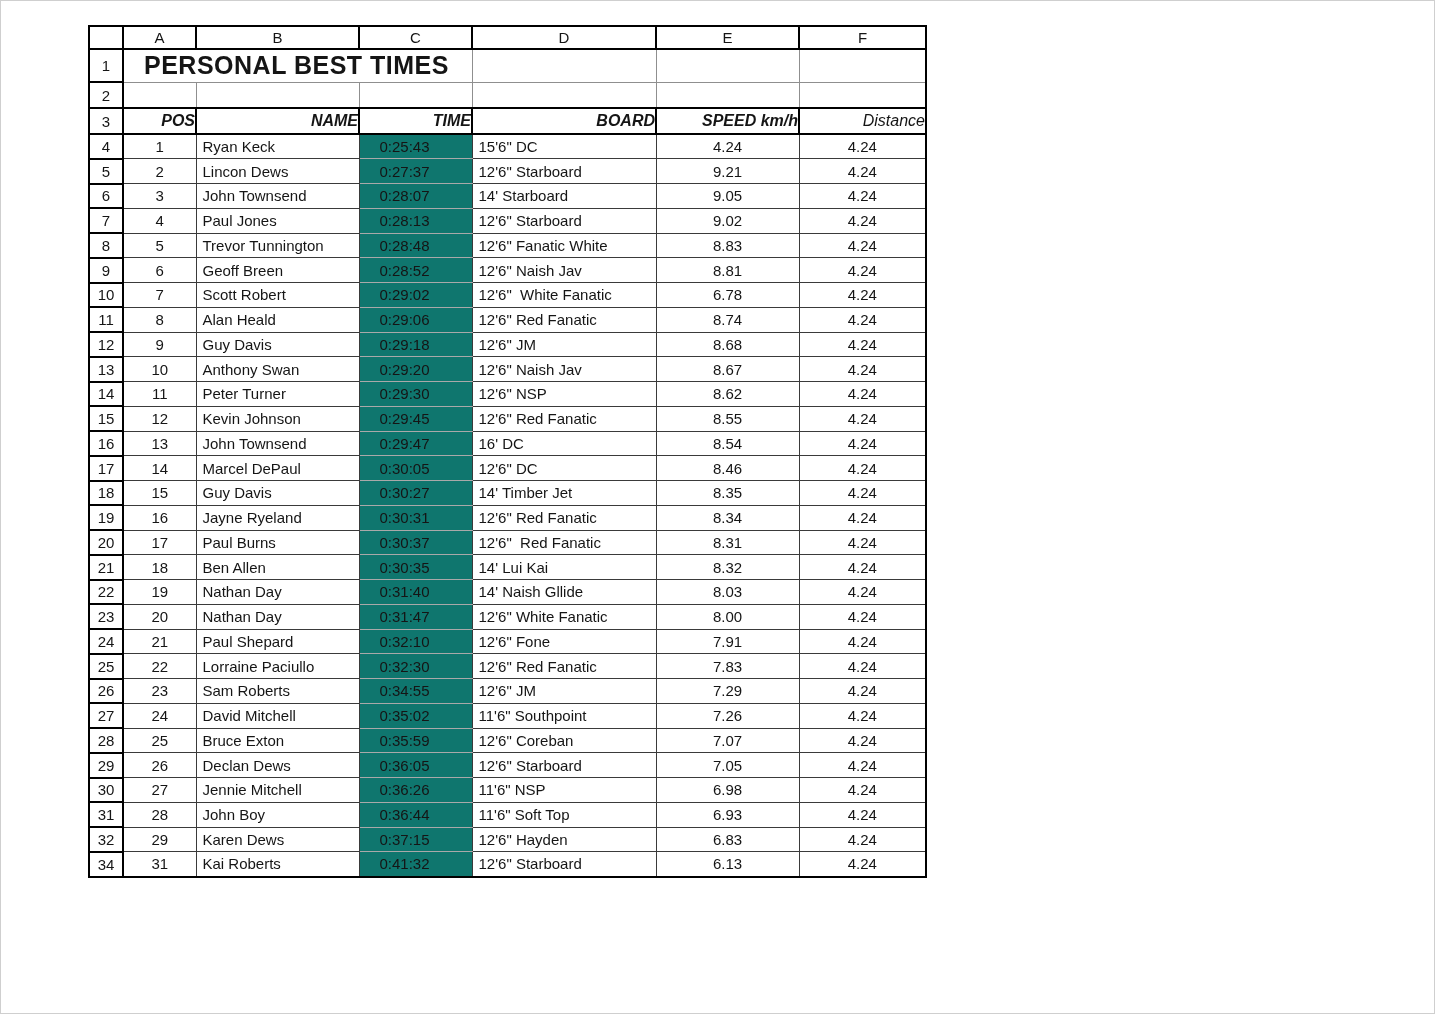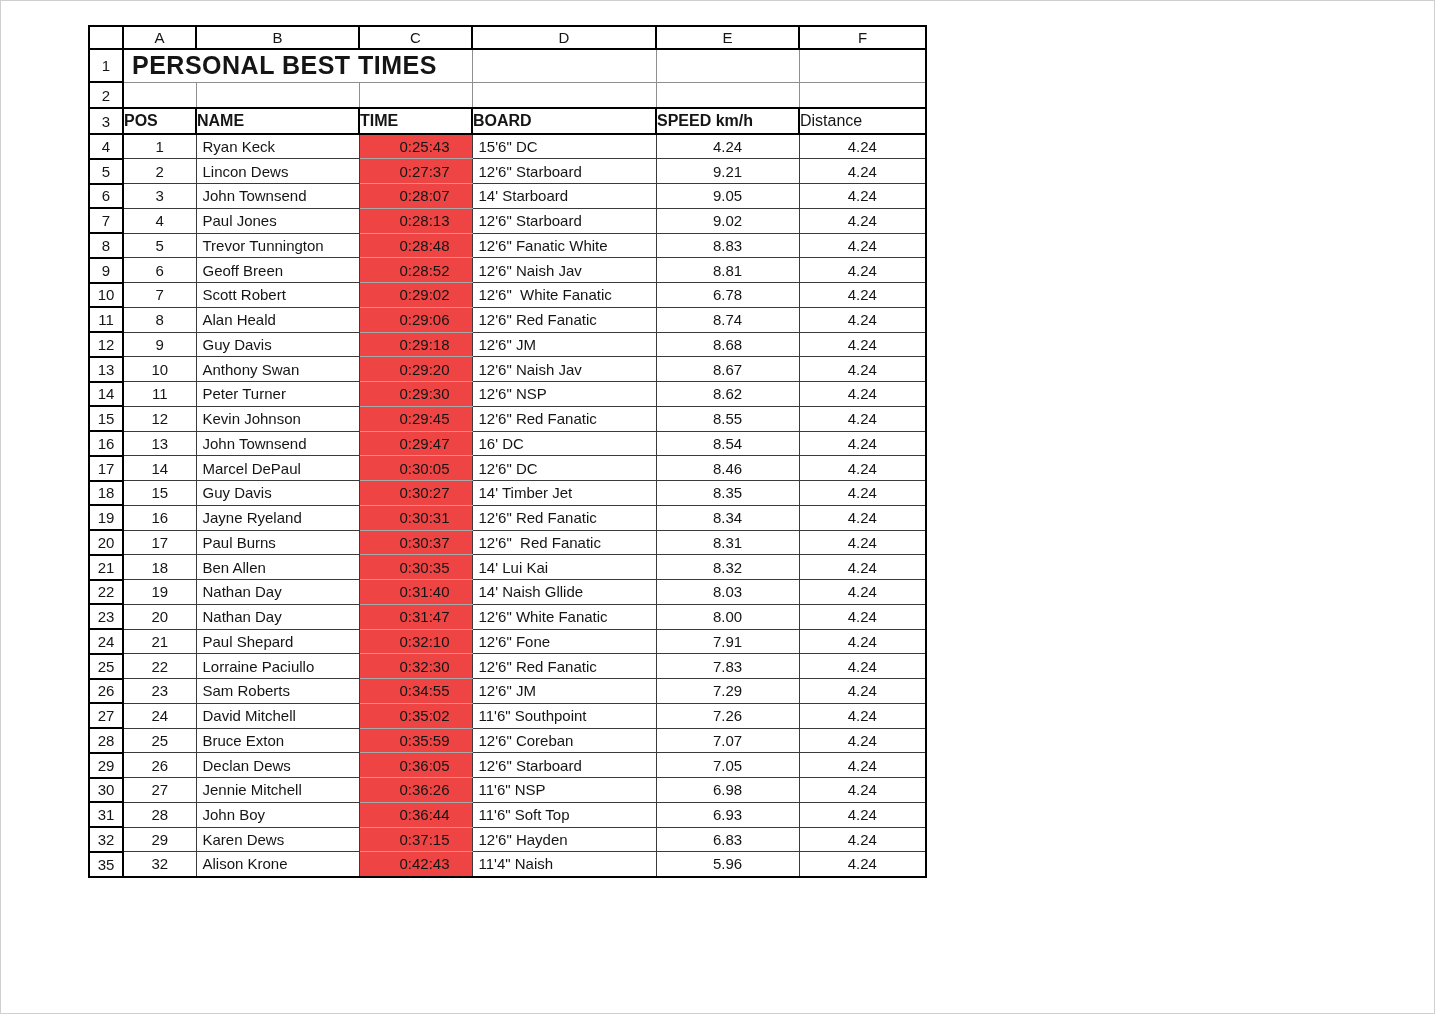--- a/index.html
+++ b/index.html
@@ -34,36 +34,36 @@
 
   
   tr.letters td { border: 2px solid #000; text-align: center; font-size: 15px; background: #fff; }
   td.rn { border: 2px solid #000; text-align: center; font-size: 15px; background: #fff; }
 
   
   tr.r1 td.blank, tr.r2 td.blank { border: 1px solid #8f8f8f; }
   td.title-cell {
     border: 1px solid #8f8f8f; border-top: 2px solid #000;
     font-weight: 700; font-size: 25px; letter-spacing: 0.5px;
-    padding-left: 8px; white-space: nowrap;
+    padding-left: 20px; white-space: nowrap;
   }
 
   
-  tr.r3 td.h { border: 2px solid #000; font-weight: 700; text-align: left; font-size: 16px; }
+  tr.r3 td.h { border: 2px solid #000; font-weight: 700; text-align: right; font-size: 16px; font-style: italic; }
   tr.r3 td.h.regular { font-weight: 400; }
 
   
   tr.data td.cell { border: 1px solid #3a3a3a; }
   td.l { text-align: left; padding-left: 6px; white-space: pre; }
   td.c { text-align: center; }
   td.time {
-    background: #ef4444;
+    background: #0f766e;
     border-top-color: #a9a9a9 !important;
     border-bottom-color: #a9a9a9 !important;
-    text-align: right; padding-right: 22px;
+    text-align: center; padding-right: 22px;
   }
 </style>
 </head>
 <body>
 
 <div class="frame"></div>
 
 <table class="grid">
   <colgroup>
     <col class="c-rn">
@@ -395,24 +395,24 @@
     <td class="rn">32</td>
     <td class="cell c">29</td>
     <td class="cell l">Karen Dews</td>
     <td class="cell time">0:37:15</td>
     <td class="cell l">12'6" Hayden</td>
     <td class="cell c">6.83</td>
     <td class="cell c">4.24</td>
   </tr>
 
 
-
-  <tr class="data">
-    <td class="rn">35</td>
-    <td class="cell c">32</td>
-    <td class="cell l">Alison Krone</td>
-    <td class="cell time">0:42:43</td>
-    <td class="cell l">11'4" Naish</td>
-    <td class="cell c">5.96</td>
-    <td class="cell c">4.24</td>
-  </tr>
+  <tr class="data">
+    <td class="rn">34</td>
+    <td class="cell c">31</td>
+    <td class="cell l">Kai Roberts</td>
+    <td class="cell time">0:41:32</td>
+    <td class="cell l">12'6" Starboard</td>
+    <td class="cell c">6.13</td>
+    <td class="cell c">4.24</td>
+  </tr>
+
 </tbody>
 </table>
 
 </body></html>

